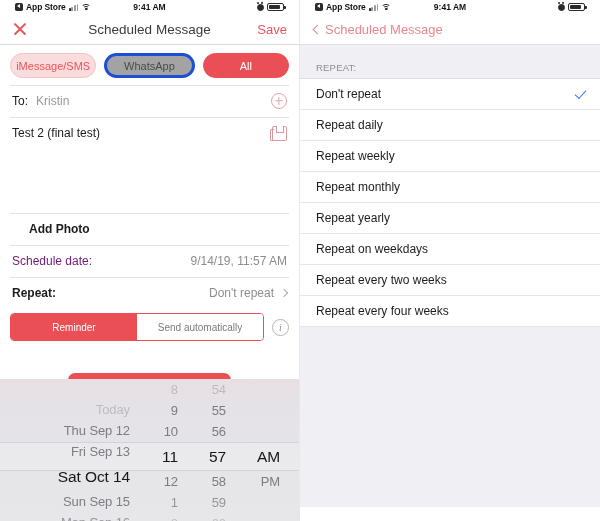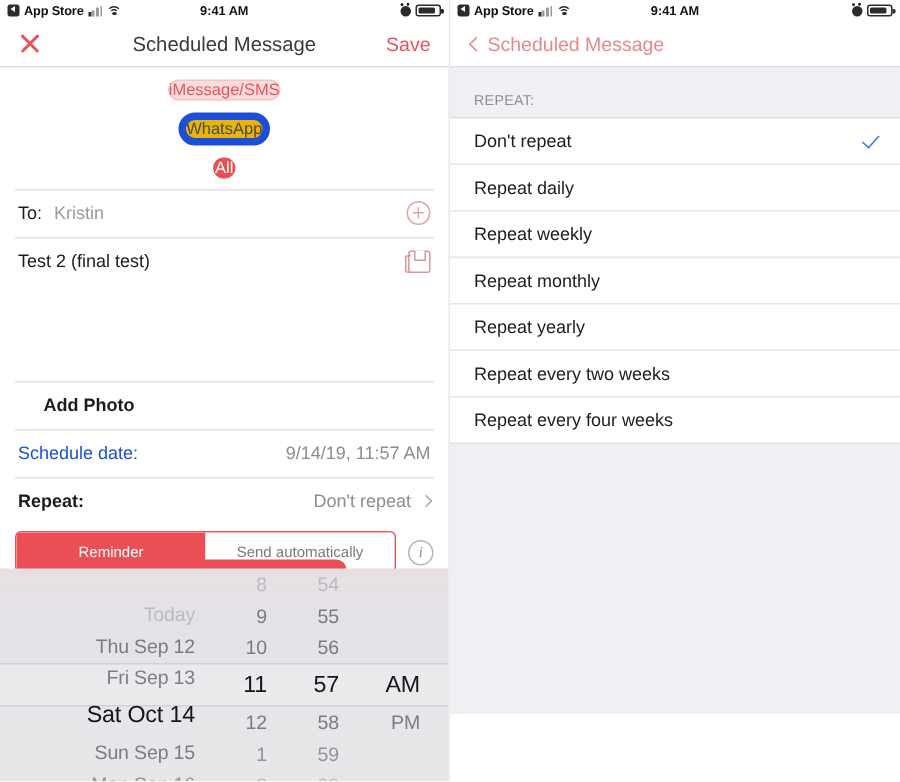--- a/index.html
+++ b/index.html
@@ -9,21 +9,21 @@
     font-family: "Liberation Sans", sans-serif;
     overflow: hidden;
   }
   .screens { display: flex; width: 600px; height: 521px; }
   .screen { width: 300px; height: 521px; position: relative; background: #fff; overflow: hidden; }
   .screen-left { border-right: 1px solid #e8e8e8; }
 
   
   .statusbar {
     height: 14px; display: flex; align-items: center;
-    padding: 0 5px; font-size: 8.5px; font-weight: bold; color: #111;
+    padding: 0 15px; font-size: 8.5px; font-weight: bold; color: #111;
     background: #fff; position: relative;
   }
   .sb-left { display: flex; align-items: center; gap: 3px; }
   .sb-appicon {
     width: 8px; height: 8px; background: #2b2b2b; border-radius: 1.8px;
     display: inline-block; position: relative;
   }
   .sb-appicon::after{
     content:""; position:absolute; left:1.6px; top:1.4px;
     border-top:2.4px solid transparent; border-bottom:2.4px solid transparent;
@@ -65,27 +65,27 @@
   .nav-x::before, .nav-x::after {
     content:""; position:absolute; left:50%; top:50%; width: 16px; height: 1.8px;
     background: #e8545c; border-radius:1px;
   }
   .nav-x::before { transform: translate(-50%,-50%) rotate(45deg); }
   .nav-x::after  { transform: translate(-50%,-50%) rotate(-45deg); }
   .nav-save { font-size: 13px; color: #e8545c; z-index:2; cursor:pointer; }
   .nav-sep { height: 1px; background: #dcdcdc; }
 
   
-  .chips { display: flex; align-items: center; gap: 8px; padding: 8px 10px 7px; flex-direction: column; }
+  .chips { display: flex; align-items: center; gap: 8px; padding: 8px 10px 7px; }
   .chip {
     flex: 1; height: 25px; border-radius: 13px; display: flex; align-items: center;
     justify-content: center; font-size: 11px; cursor: pointer;
   }
   .chip-soft { background: #fbdcdd; color: #e8545c; border: 1px solid #f3c3c5; }
-  .chip-plain { background: #eab308; color: #4a4a4a; border: 5px solid #1d4ed8; }
+  .chip-plain { background: #a3a3a3; color: #4a4a4a; border: 3px solid #1d4ed8; }
   .chip-solid { background: #ea4f55; color: #ffffff; border: 1px solid #ea4f55; }
 
   .row-sep { height: 1px; background: #e2e2e2; margin: 0 10px; }
 
   
   .to-row { display: flex; align-items: center; padding: 7px 12px 8px; gap: 8px; }
   .to-label { font-size: 12px; font-weight: normal; color: #1c1c1c; }
   .to-value { font-size: 12px; color: #9a9a9a; flex: 1; }
   .icon-plus {
     width: 16px; height: 16px; border: 1.2px solid #e0a5a8; border-radius: 50%;
@@ -114,21 +114,21 @@
     border-radius:2px 0 0 2px;
   }
   .msg-spacer { height: 72px; }
 
   
   .simple-row { padding: 8px 29px 9px; font-size: 12px; color: #1c1c1c; font-weight: bold; }
 
   
   .kv-row { display: flex; align-items: center; padding: 8px 12px 9px; }
   .kv-key { font-size: 12px; }
-  .kv-key.red { color: #1d4ed8; }
+  .kv-key.red { color: #701a75; }
   .kv-key.dark { color: #1c1c1c; font-weight: bold; }
   .kv-val { margin-left: auto; font-size: 12px; color: #8d8d8d; }
   .chev {
     width: 6px; height: 6px; border-right: 1.3px solid #a9a9a9; border-top: 1.3px solid #a9a9a9;
     transform: rotate(45deg); margin-left: 7px;
   }
 
   
   .toggle-wrap { display: flex; align-items: center; gap: 8px; padding: 4px 10px 0; }
   .toggle {
@@ -380,20 +380,23 @@
       <div class="list-item">
         <span>Repeat weekly</span>
       </div>
       <div class="list-item">
         <span>Repeat monthly</span>
       </div>
       <div class="list-item">
         <span>Repeat yearly</span>
       </div>
       <div class="list-item">
+        <span>Repeat on weekdays</span>
+      </div>
+      <div class="list-item">
         <span>Repeat every two weeks</span>
       </div>
       <div class="list-item">
         <span>Repeat every four weeks</span>
       </div>
     </div>
 
     <div class="list-filler"></div>
   </div>
 

